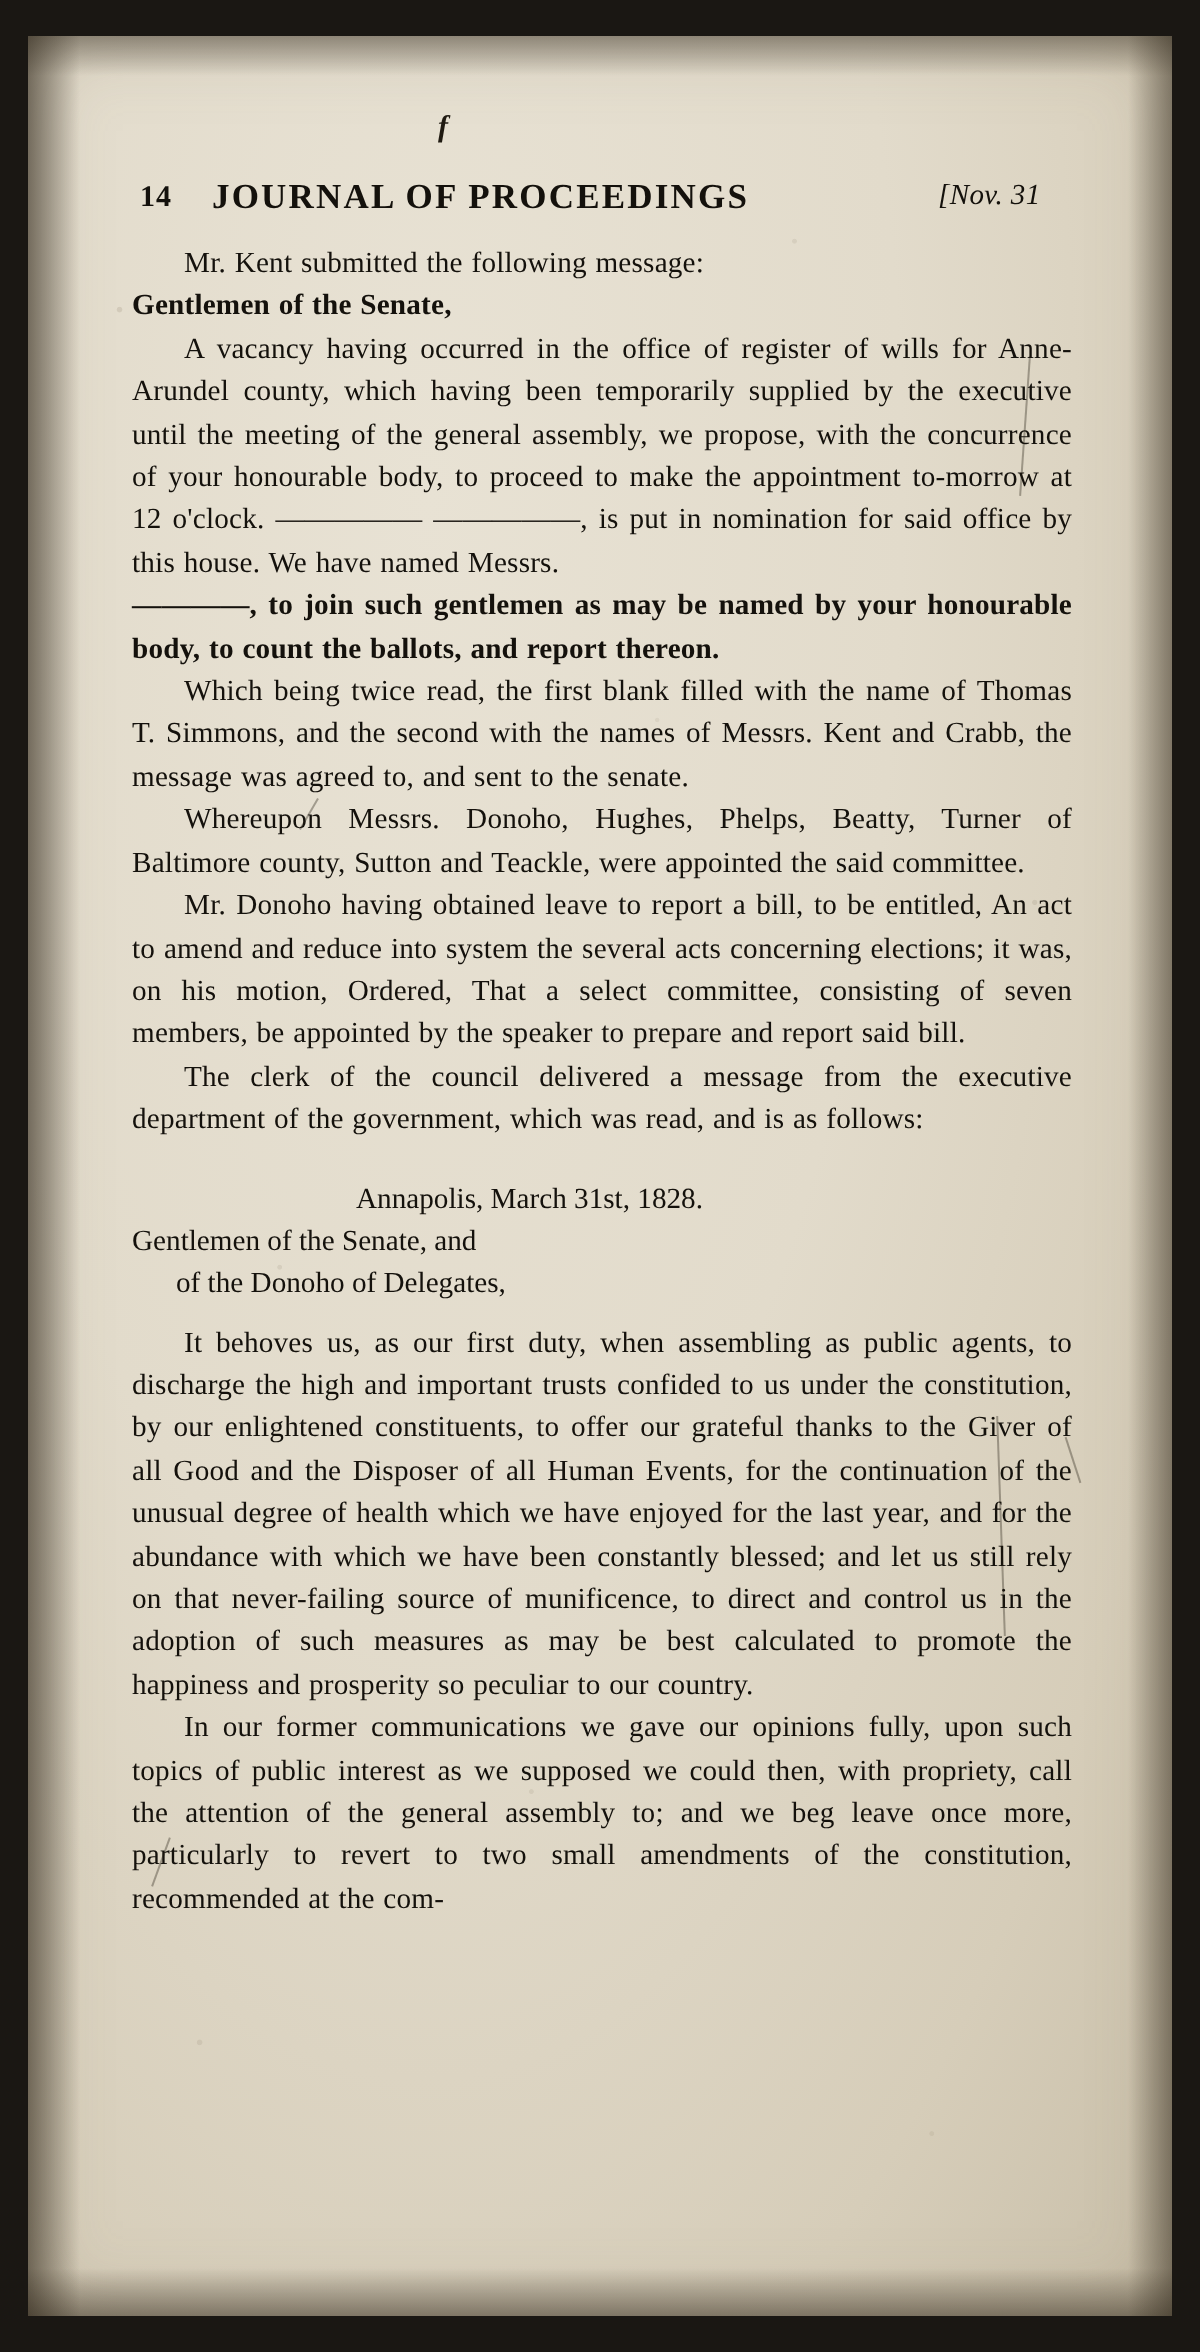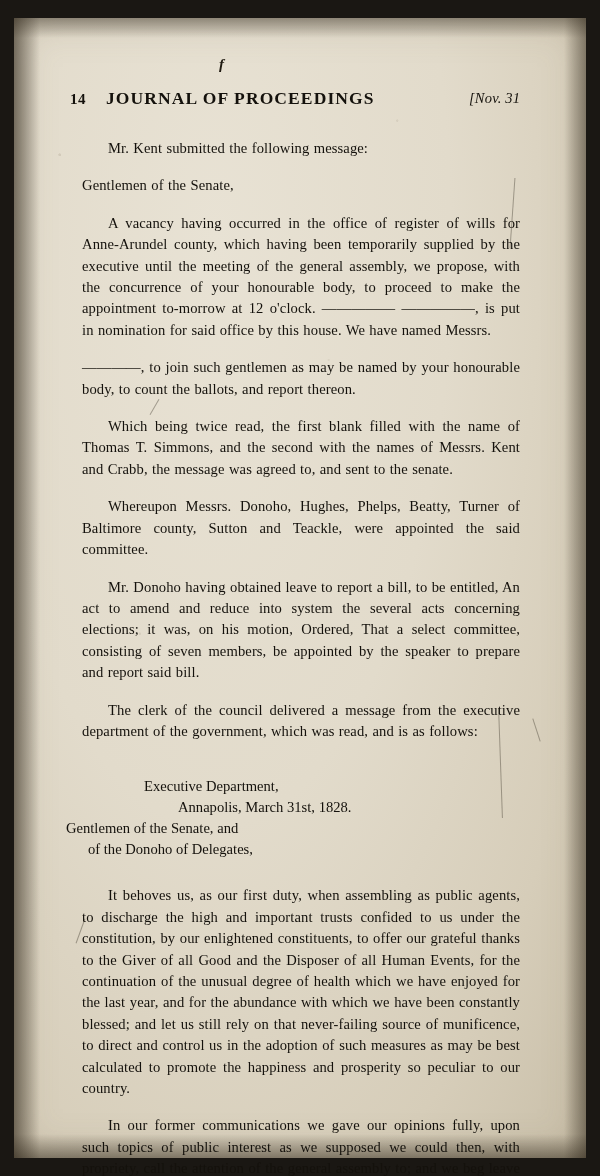--- a/index.html
+++ b/index.html
@@ -100,29 +100,29 @@
     font-size: 14.5px;
     letter-spacing: 0.2px;
   }
   .body {
     position: absolute;
     left: 52px;
     top: 104px;
     width: 470px;
   }
   p.para {
-    margin: 16px;
+    margin: 0;
     font-size: 14.6px;
     line-height: 21.4px;
     text-align: justify;
     text-indent: 26px;
     letter-spacing: 0.1px;
     word-spacing: 0.6px;
   }
-  p.para.noindent { text-indent: 0; }
+  p.para.noindent { text-indent: 0; font-weight: bold; }
   .small {
     font-size: 13.2px;
     line-height: 19.4px;
     letter-spacing: 0.05px;
   }
   .blockhead {
     margin: 0;
     font-size: 14.6px;
     line-height: 21px;
   }
@@ -164,21 +164,20 @@
         <p class="para noindent">Gentlemen of the Senate,</p>
         <p class="para">A vacancy having occurred in the office of register of wills for Anne-Arundel county, which having been temporarily supplied by the executive until the meeting of the general assembly, we propose, with the concurrence of your honourable body, to proceed to make the appointment to-morrow at 12 o'clock. ————— —————, is put in nomination for said office by this house. We have named Messrs.</p>
         <p class="para noindent">————, to join such gentlemen as may be named by your honourable body, to count the ballots, and report thereon.</p>
         <p class="para">Which being twice read, the first blank filled with the name of Thomas T. Simmons, and the second with the names of Messrs. Kent and Crabb, the message was agreed to, and sent to the senate.</p>
         <p class="para">Whereupon Messrs. Donoho, Hughes, Phelps, Beatty, Turner of Baltimore county, Sutton and Teackle, were appointed the said committee.</p>
         <p class="para">Mr. Donoho having obtained leave to report a bill, to be entitled, An act to amend and reduce into system the several acts concerning elections; it was, on his motion, Ordered, That a select committee, consisting of seven members, be appointed by the speaker to prepare and report said bill.</p>
         <p class="para">The clerk of the council delivered a message from the executive department of the government, which was read, and is as follows:</p>
 
         <div class="gap-md"></div>
 
-        <p class="blockhead ind-1">Executive Department,</p>
         <p class="blockhead ind-2">Annapolis, March 31st, 1828.</p>
         <p class="blockhead">Gentlemen of the Senate, and</p>
         <p class="blockhead ind-3">of the Donoho of Delegates,</p>
 
         <div class="gap-sm"></div>
 
         <p class="para small">It behoves us, as our first duty, when assembling as public agents, to discharge the high and important trusts confided to us under the constitution, by our enlightened constituents, to offer our grateful thanks to the Giver of all Good and the Disposer of all Human Events, for the continuation of the unusual degree of health which we have enjoyed for the last year, and for the abundance with which we have been constantly blessed; and let us still rely on that never-failing source of munificence, to direct and control us in the adoption of such measures as may be best calculated to promote the happiness and prosperity so peculiar to our country.</p>
         <p class="para small">In our former communications we gave our opinions fully, upon such topics of public interest as we supposed we could then, with propriety, call the attention of the general assembly to; and we beg leave once more, particularly to revert to two small amendments of the constitution, recommended at the com-</p>
 
       </div>

